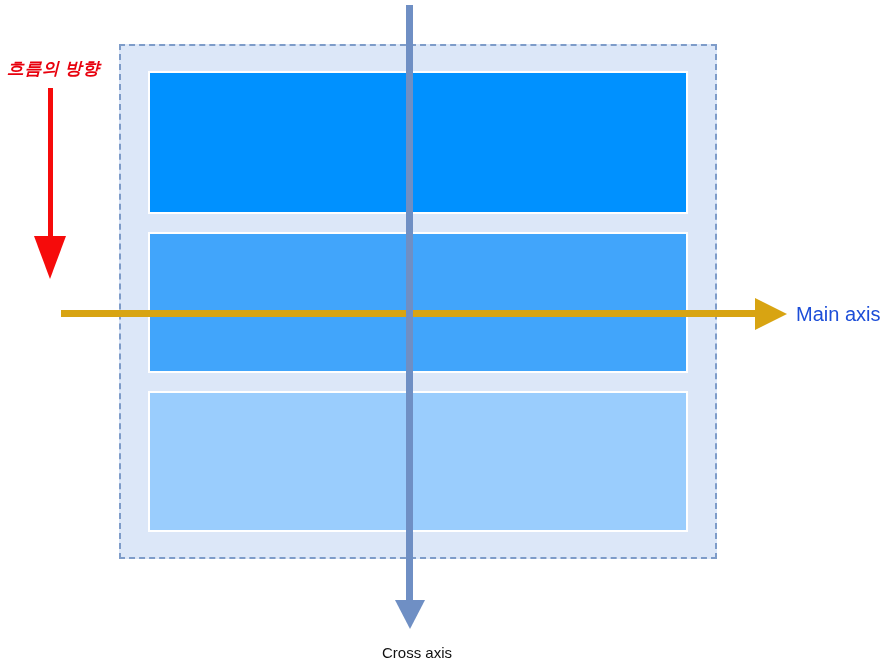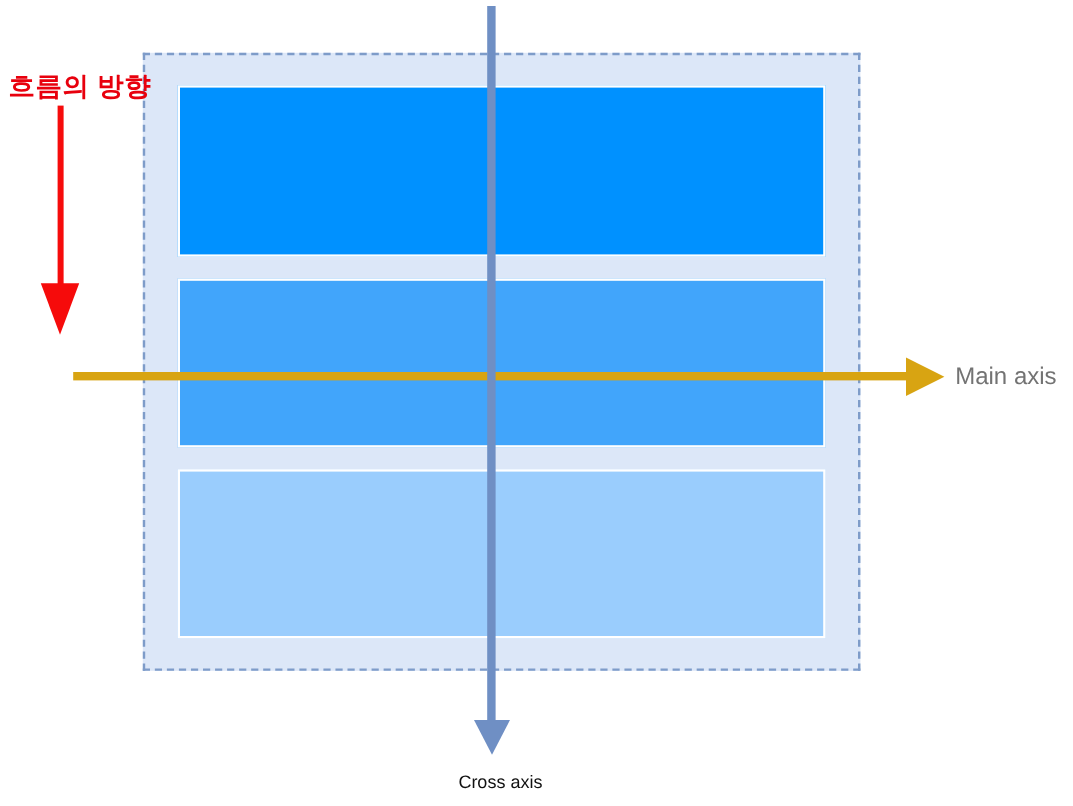--- a/index.html
+++ b/index.html
@@ -73,33 +73,34 @@
     left: 755px; top: 298px;
     width: 0; height: 0;
     border-top: 16px solid transparent;
     border-bottom: 16px solid transparent;
     border-left: 32px solid #D8A412;
   }
   .main-axis-label {
     position: absolute;
     left: 796px; top: 303px;
     font-size: 20px;
-    color: #737373;
+    color: #1d4ed8;
     white-space: nowrap;
   }
 
   
   .flow-label {
     position: absolute;
     left: 7px; top: 57px;
-    font-size: 22px;
+    font-size: 17px;
     font-weight: bold;
     color: #E8000D;
     white-space: nowrap;
     letter-spacing: 0.5px;
+    font-style: italic;
   }
   .flow-shaft {
     position: absolute;
     left: 48px; top: 88px;
     width: 5px; height: 150px;
     background: #F60B0B;
   }
   .flow-head {
     position: absolute;
     left: 34px; top: 236px;

